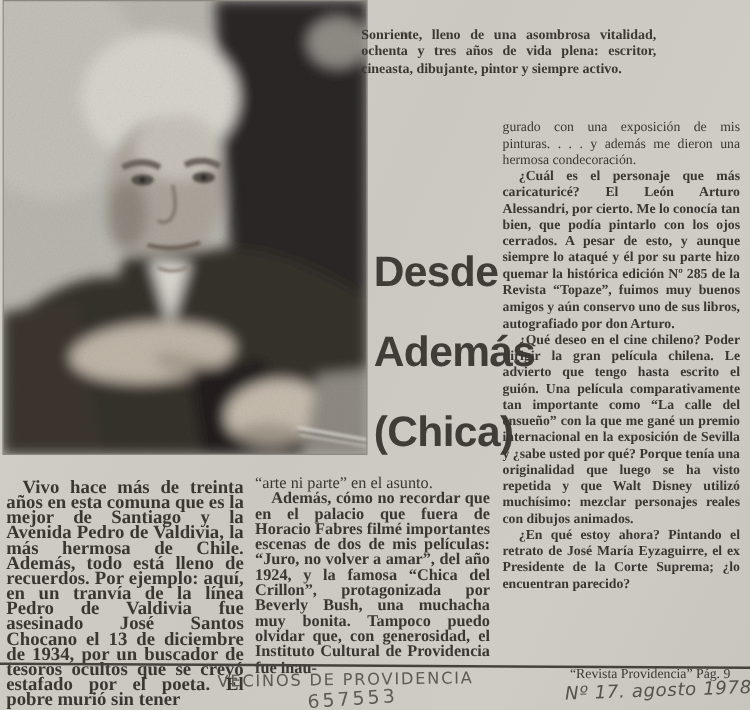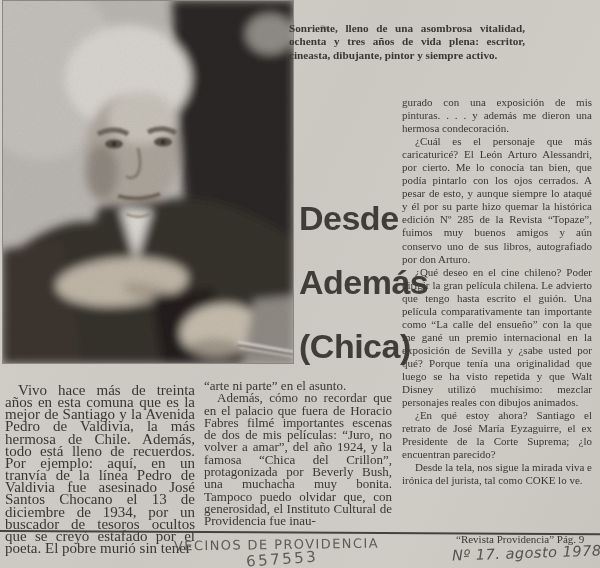--- a/index.html
+++ b/index.html
@@ -20,21 +20,21 @@
   
   .headline{
     position:absolute;left:299px;top:186px;
     font-family:"Liberation Sans", sans-serif;font-weight:bold;
     font-size:34px;line-height:64px;letter-spacing:-0.5px;color:#403d39;
   }
   .headline div{height:64px;}
   
   .col{position:absolute;text-align:justify;color:#3a3733;}
   .col p{margin:0;}
-  .col p.ind{text-indent:13px;}
+  .col p.ind{text-indent:13px;font-weight:bold;}
   .col-left{left:5px;top:384px;width:190px;font-size:15px;line-height:12.15px;}
   .col-middle{left:204px;top:380px;width:188px;font-size:13px;line-height:12.3px;}
   .col-right{left:402px;top:96px;width:190px;font-size:11px;line-height:13.05px;}
   
   .rule{
     position:absolute;left:0;top:530px;width:600px;height:2px;background:#45423d;
     transform:rotate(0.3deg);transform-origin:left center;
   }
   .credit{
     position:absolute;left:456px;top:533px;width:150px;
@@ -125,22 +125,21 @@
 
   <div class="col col-middle">
     <p>“arte ni parte” en el asunto.</p>
     <p class="ind">Además, cómo no recordar que en el palacio que fuera de Horacio Fabres filmé importantes escenas de dos de mis películas: “Juro, no volver a amar”, del año 1924, y la famosa “Chica del Crillon”, protagonizada por Beverly Bush, una muchacha muy bonita. Tampoco puedo olvidar que, con generosidad, el Instituto Cultural de Providencia fue inau-</p>
   </div>
 
   <div class="col col-right">
     <p>gurado con una exposición de mis pinturas. . . . y además me dieron una hermosa condecoración.</p>
     <p class="ind">¿Cuál es el personaje que más caricaturicé? El León Arturo Alessandri, por cierto. Me lo conocía tan bien, que podía pintarlo con los ojos cerrados. A pesar de esto, y aunque siempre lo ataqué y él por su parte hizo quemar la histórica edición Nº 285 de la Revista “Topaze”, fuimos muy buenos amigos y aún conservo uno de sus libros, autografiado por don Arturo.</p>
     <p class="ind">¿Qué deseo en el cine chileno? Poder dirigir la gran película chilena. Le advierto que tengo hasta escrito el guión. Una película comparativamente tan importante como “La calle del ensueño” con la que me gané un premio internacional en la exposición de Sevilla y ¿sabe usted por qué? Porque tenía una originalidad que luego se ha visto repetida y que Walt Disney utilizó muchísimo: mezclar personajes reales con dibujos animados.</p>
-    <p class="ind">¿En qué estoy ahora? Santiago el retrato de José María Eyzaguirre, el ex Presidente de la Corte Suprema; ¿lo encuentran parecido?</p>
-    <p class="ind">Desde la tela, nos sigue la mirada viva e irónica del jurista, tal como COKE lo ve.</p>
+    <p class="ind">¿En qué estoy ahora? Pintando el retrato de José María Eyzaguirre, el ex Presidente de la Corte Suprema; ¿lo encuentran parecido?</p>
   </div>
 
   <div class="rule"></div>
   <div class="credit">“Revista Providencia” Pág. 9</div>
   <div class="hw hw-label">VECINOS DE PROVIDENCIA</div>
   <div class="hw hw-number">657553</div>
   <div class="hw hw-date">Nº 17. agosto 1978</div>
 
 </div>
 

